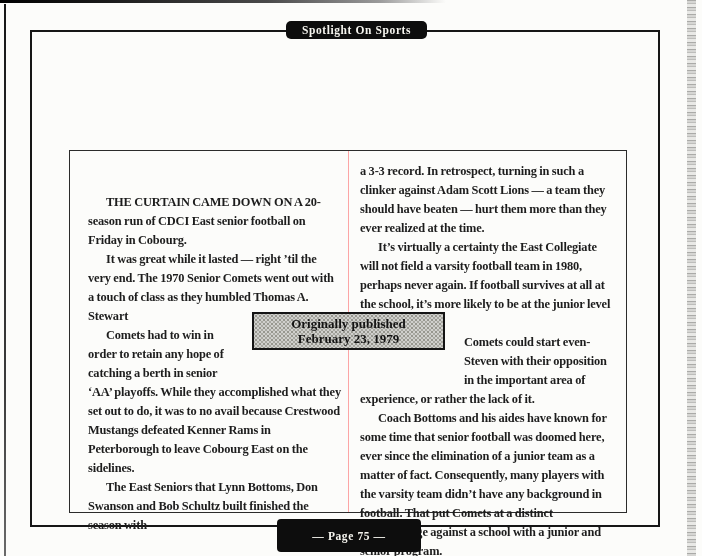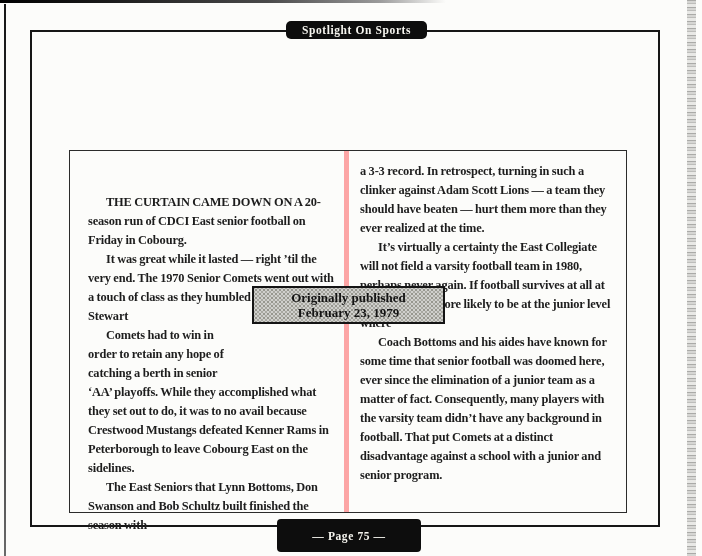--- a/index.html
+++ b/index.html
@@ -52,30 +52,30 @@
     white-space:nowrap;
   }
 
   
   .article-box {
     position:absolute; left:69px; top:150px; width:558px; height:363px;
     border:1px solid #2b2b2b; box-sizing:border-box;
     display:flex; z-index:1; background:#fcfcfa;
   }
   .col { box-sizing:border-box; }
-  .col.left  { width:279px; border-right:5px solid #fca5a5; padding:42px 6px 0 18px; }
+  .col.left  { width:279px; border-right:1px solid #fca5a5; padding:42px 6px 0 18px; }
   .col.right { flex:1; padding:11px 13px 0 11px; }
   .col p { margin:0; font-size:12.4px; line-height:19px; letter-spacing:-0.15px; word-spacing:-0.4px;font-weight:bold; }
   .col p.indent { text-indent:18px; }
   .col p.cont { text-indent:0; }
   .hole-right { float:right; width:97px; height:40px; margin-left:4px; }
   .hole-left  { float:left;  width:99px; height:40px; margin-right:5px; }
 
   .published-box {
-    position:absolute; left:252px; top:286px; width:193px; height:38px;
+    position:absolute; left:252px; top:312px; width:193px; height:38px;
     border:2px solid #141414; box-sizing:border-box; z-index:3;
     display:flex; flex-direction:column; align-items:center; justify-content:center;
     font-weight:bold; font-size:13px; line-height:15.5px; color:#141414;
     text-align:center;
   }
 </style>
 </head>
 <body>
 
 <div class="page">
@@ -97,20 +97,21 @@
       <p class="indent">THE CURTAIN CAME DOWN ON A 20-season run of CDCI East senior football on Friday in Cobourg.</p>
       <p class="indent">It was great while it lasted — right ’til the very end. The 1970 Senior Comets went out with a touch of class as they humbled Thomas A. Stewart</p>
       <p class="cont"><span class="hole-right"></span></p>
       <p class="indent">Comets had to win in order to retain any hope of catching a berth in senior ‘AA’ playoffs. While they accomplished what they set out to do, it was to no avail because Crestwood Mustangs defeated Kenner Rams in Peterborough to leave Cobourg East on the sidelines.</p>
       <p class="indent">The East Seniors that Lynn Bottoms, Don Swanson and Bob Schultz built finished the season with</p>
     </div>
 
     <div class="col right">
       <p class="cont">a 3-3 record. In retrospect, turning in such a clinker against Adam Scott Lions — a team they should have beaten — hurt them more than they ever realized at the time.</p>
       <p class="indent">It’s virtually a certainty the East Collegiate will not field a varsity football team in 1980, perhaps never again. If football survives at all at the school, it’s more likely to be at the junior level where</p>
+      <p class="cont"><span class="hole-left"></span><span>Comets could start even-Steven with their opposition in the important area of experience, or rather the lack of it.</span></p>
       <p class="indent">Coach Bottoms and his aides have known for some time that senior football was doomed here, ever since the elimination of a junior team as a matter of fact. Consequently, many players with the varsity team didn’t have any background in football. That put Comets at a distinct disadvantage against a school with a junior and senior program.</p>
     </div>
 
   </div>
 
   <div class="published-box halftone">
     <span>Originally published</span>
     <span>February 23, 1979</span>
   </div>
 

